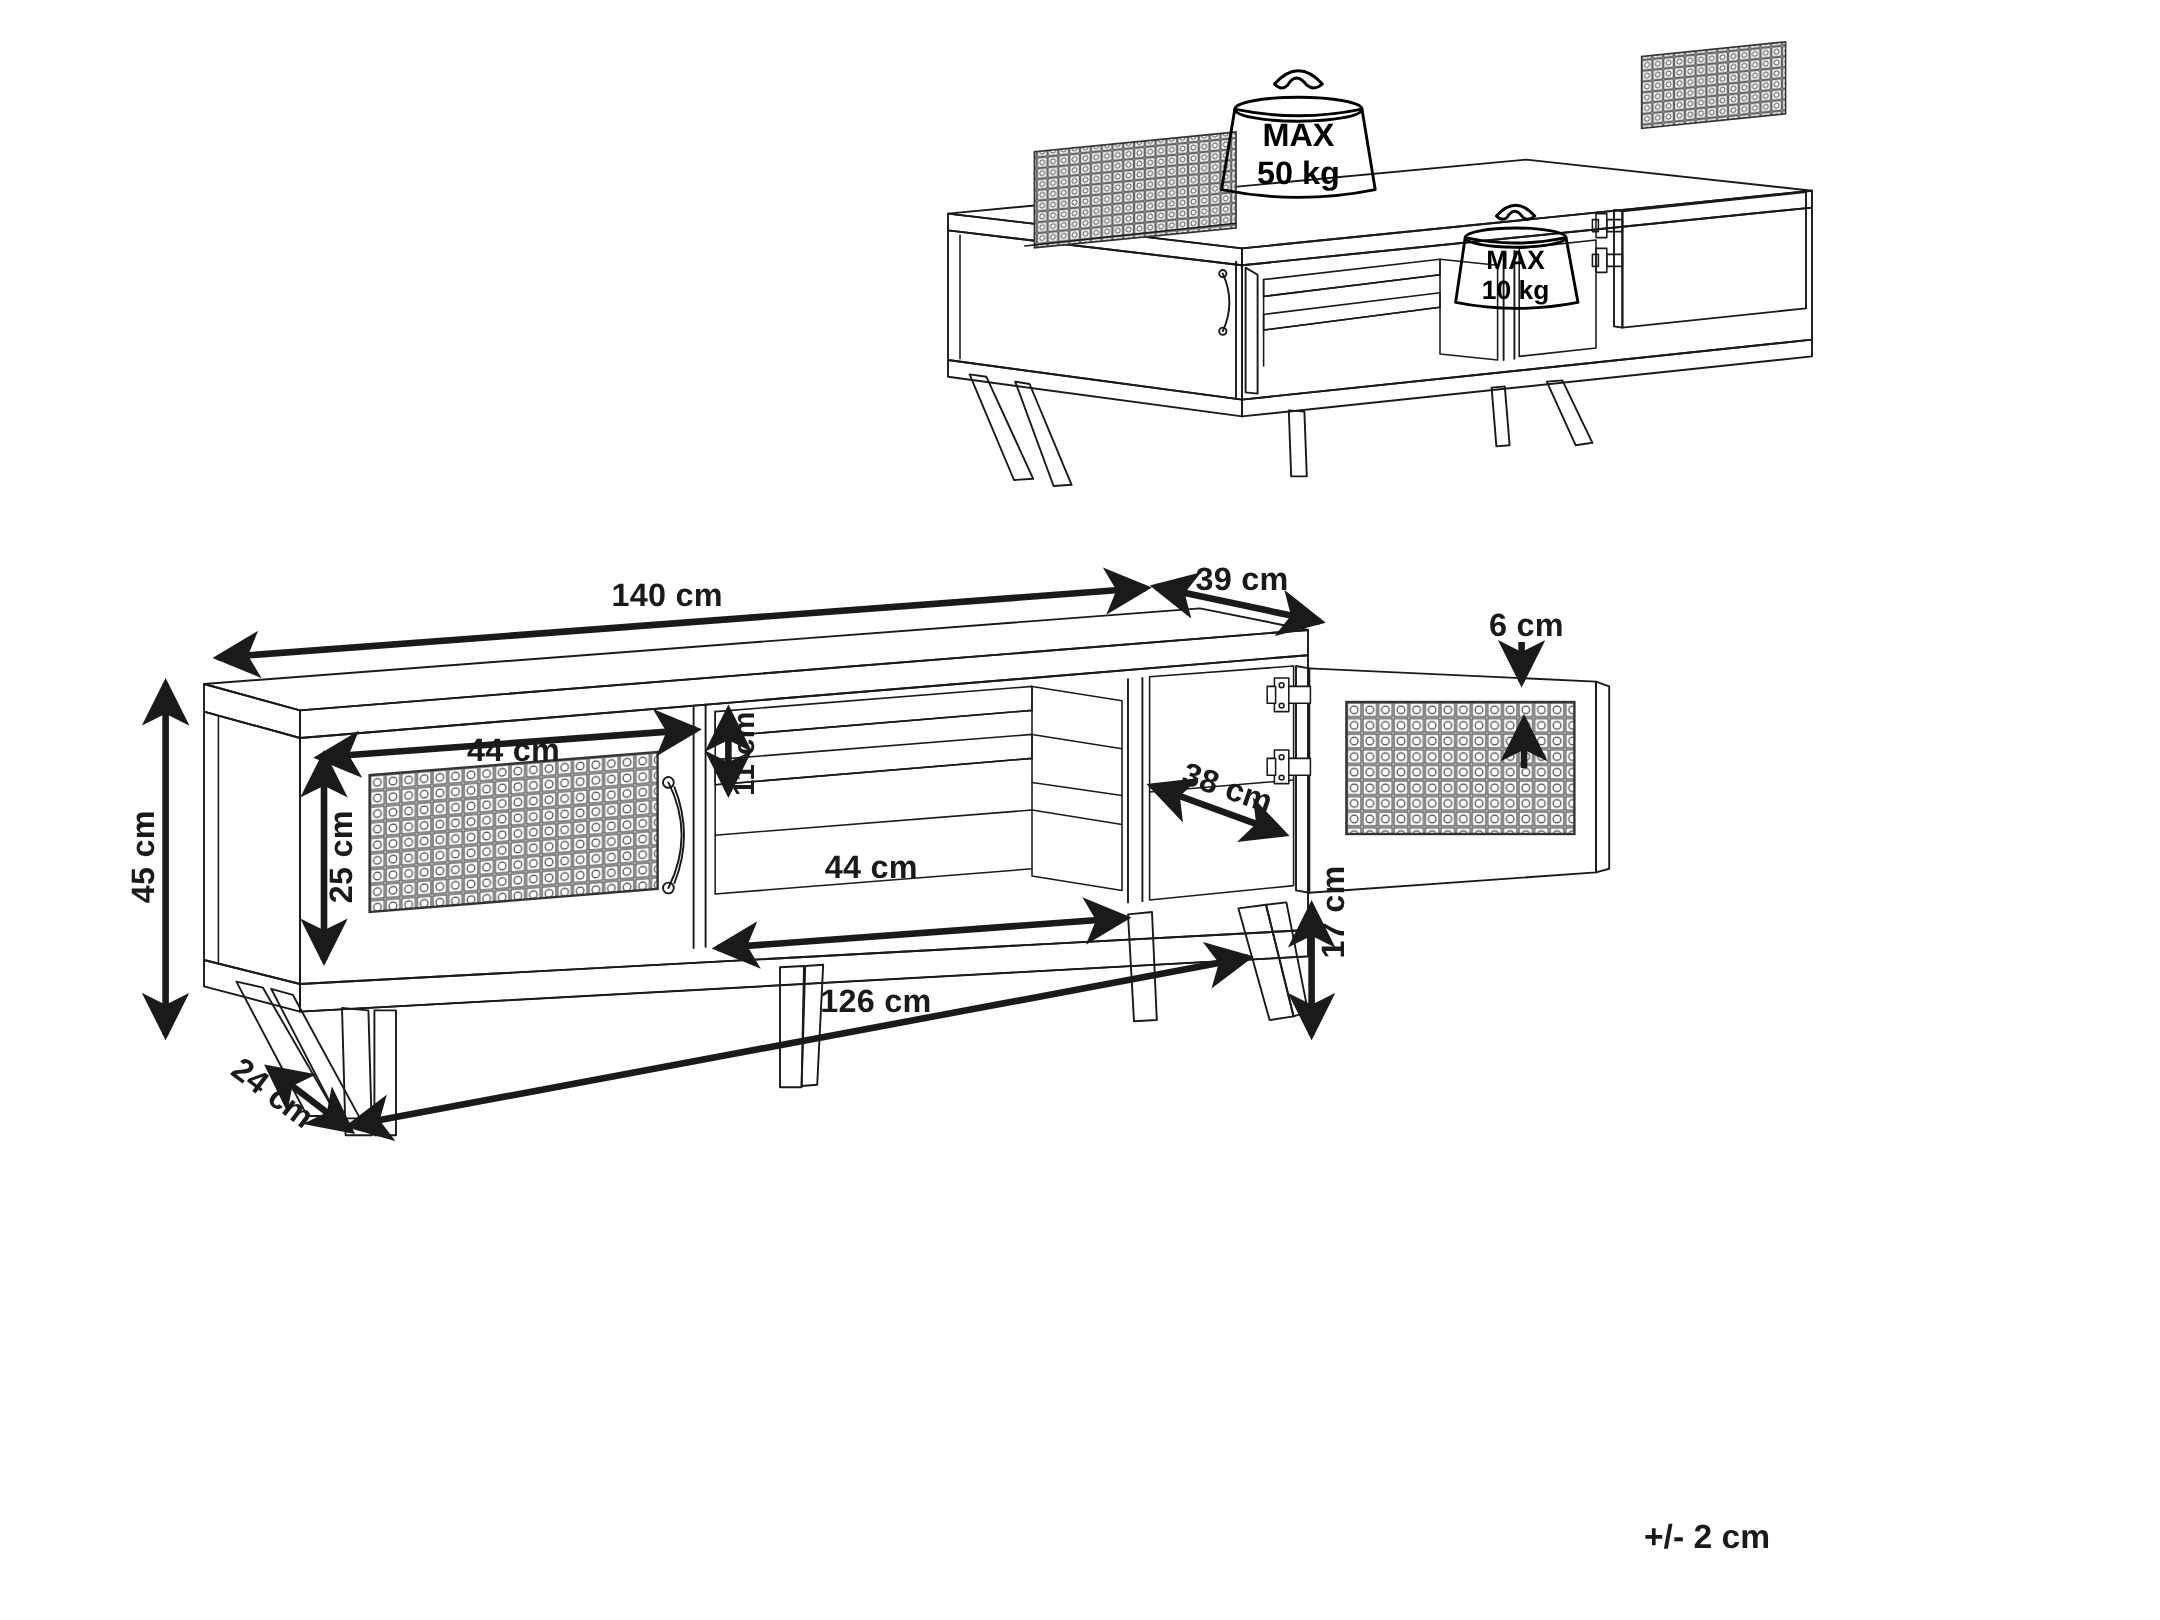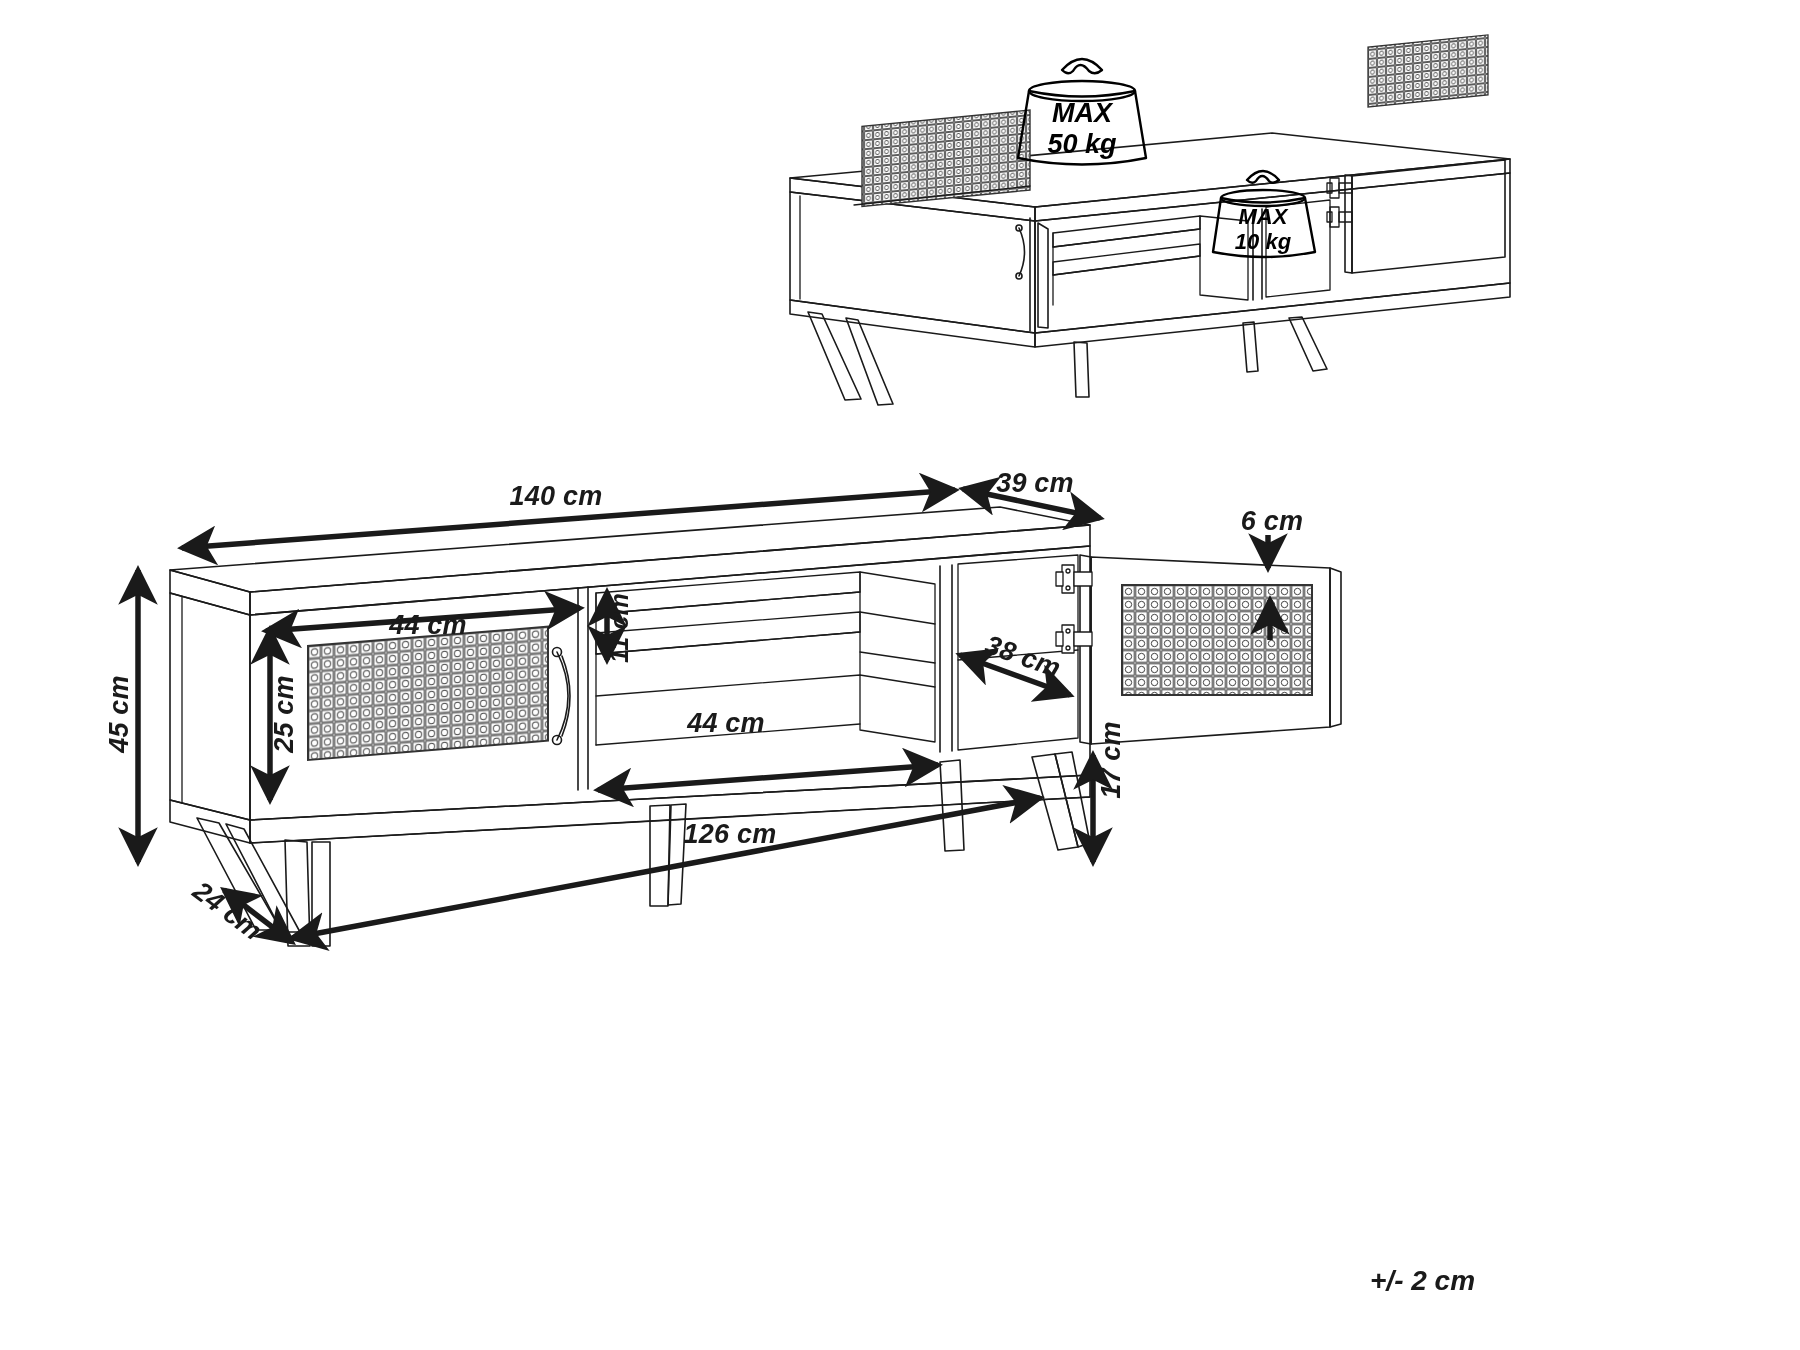--- a/index.html
+++ b/index.html
@@ -2,21 +2,21 @@
 <html><head>
 <meta charset="utf-8">
 <title>TV Stand Dimension Drawing</title>
 <style>
   html,body{margin:0;padding:0;background:#ffffff;}
   body{
     width:1800px;height:1350px;position:relative;overflow:hidden;
     font-family:"Liberation Sans", sans-serif;
     color:#1a1a1a;
   }
-  #sheet{position:absolute;inset:0;font-style:italic;}
+  #sheet{position:absolute;inset:0;}
   svg.layer{position:absolute;left:0;top:0;width:1800px;height:1350px;}
   .dimtext{
     font-family:"Liberation Sans", sans-serif;
     font-weight:bold;
     fill:#1a1a1a;
     font-size:27px;
     letter-spacing:0.2px;
   }
   .dimtext.small{font-size:25px;}
   .tol{

